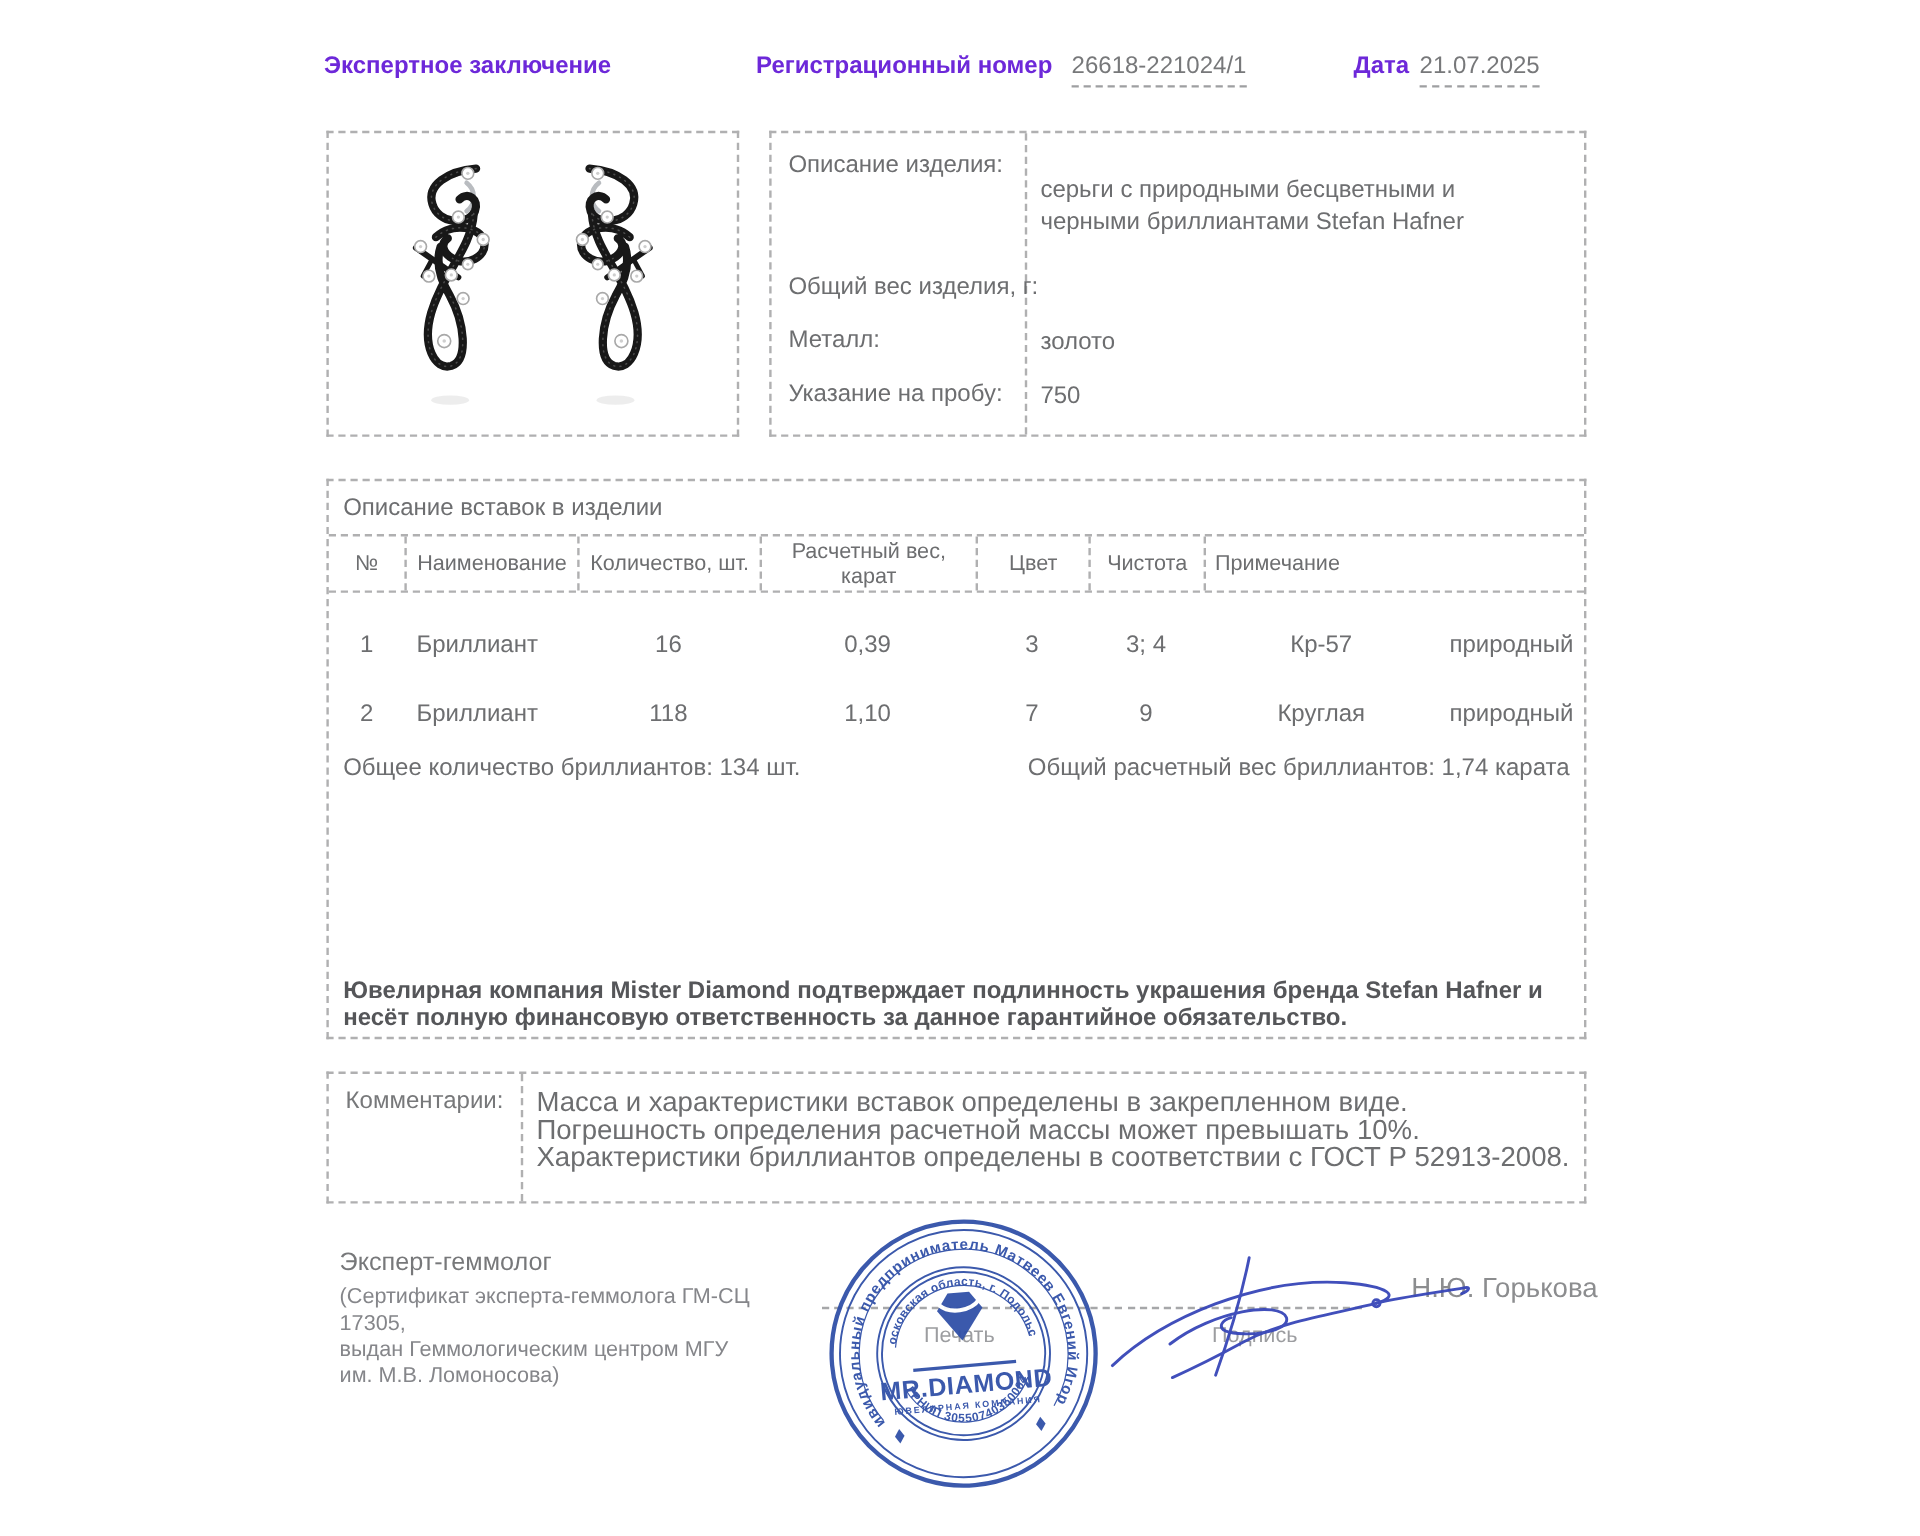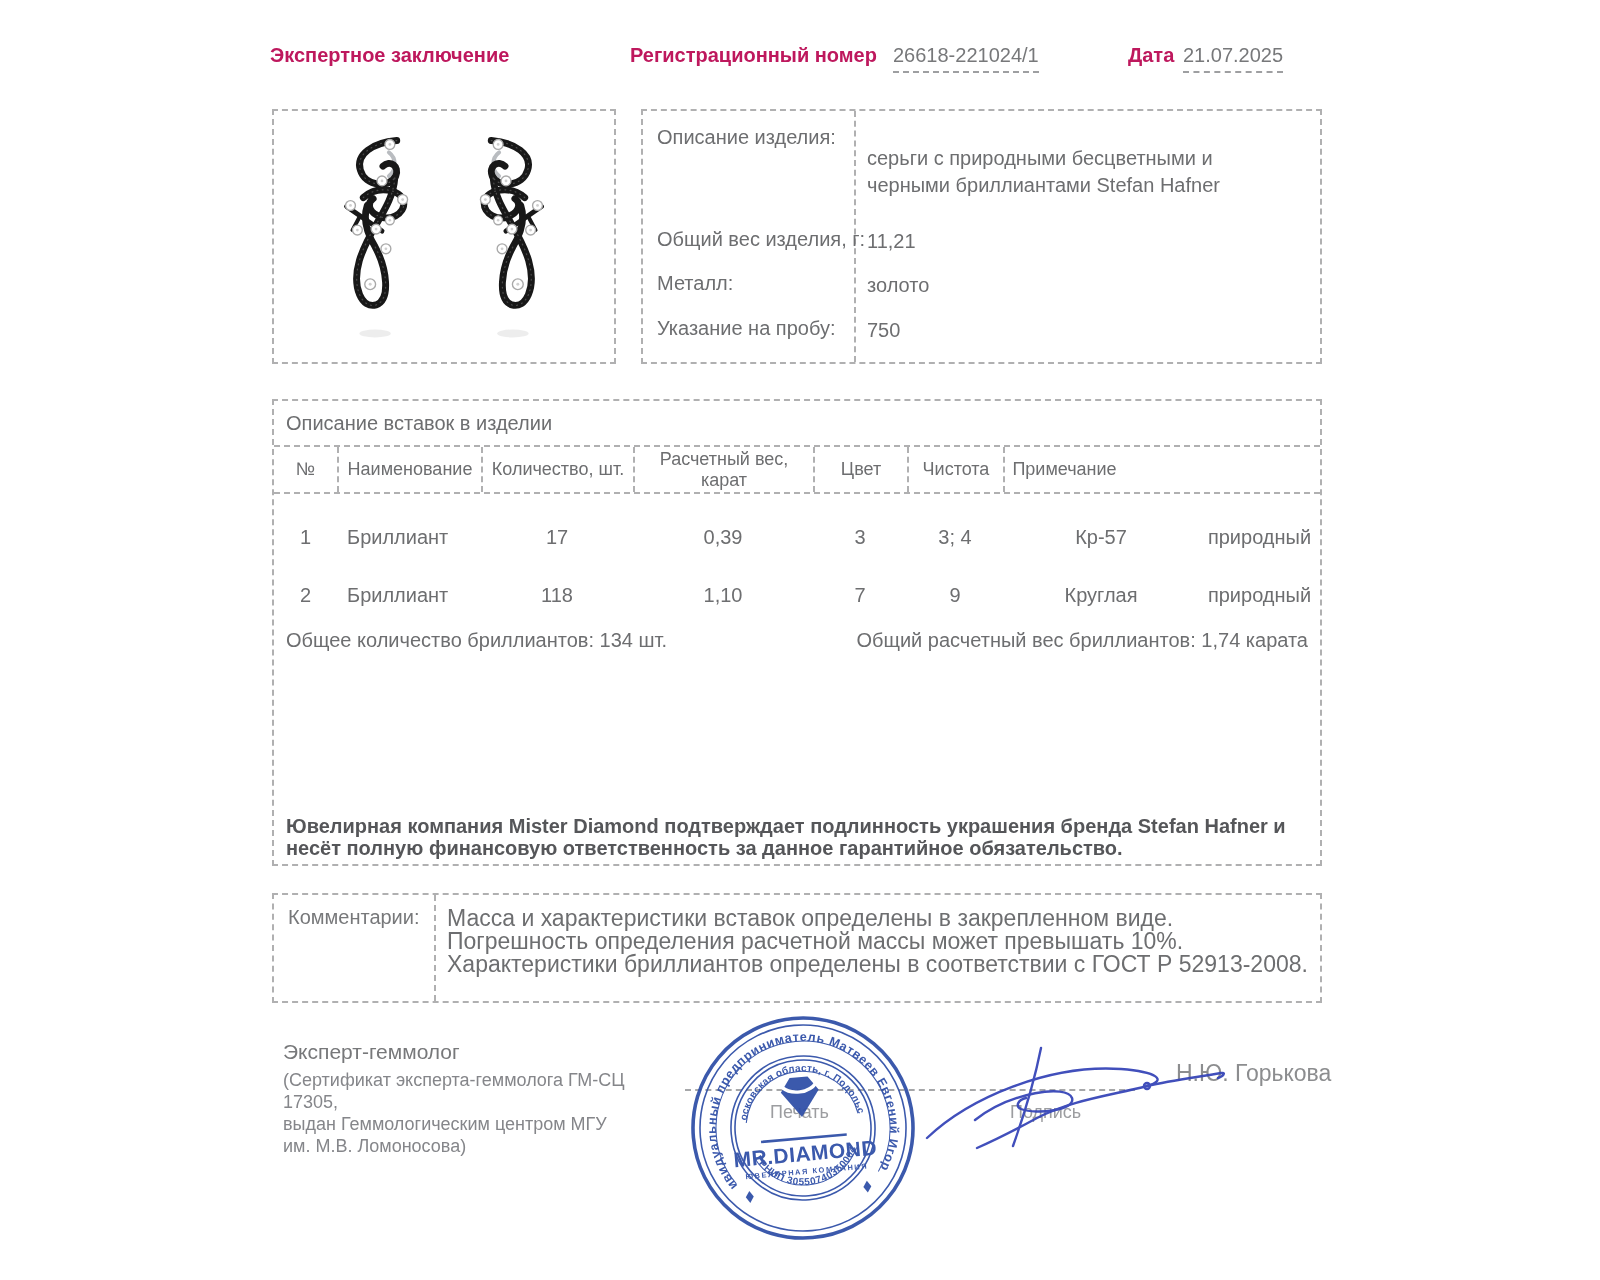--- a/index.html
+++ b/index.html
@@ -2,21 +2,21 @@
 <html><head>
 <meta charset="utf-8">
 <style>
   html,body{margin:0;padding:0;background:#e9e9e9;}
   .page{
     position:relative; width:1600px; height:1280px; background:#ffffff;
     font-family:"Liberation Sans", sans-serif; overflow:hidden;
     color:#6d6e70;
   }
   .abs{position:absolute;}
-  .bold-dark{font-weight:bold;color:#be185d;}
+  .bold-dark{font-weight:bold;color:#6d28d9;}
   .gray{color:#77787a;}
   .dash-underline{border-bottom:2px dashed #9e9fa1;padding-bottom:4px;}
   .dashed-box{border:2px dashed #b0b0b1;box-sizing:border-box;}
 
   
   .hdr{top:44px;font-size:20px;white-space:nowrap;}
 
   
   .img-box{left:272px;top:109px;width:344px;height:255px;}
   .desc-box{left:641px;top:109px;width:681px;height:255px;}
@@ -120,21 +120,20 @@
       <use href="#earL" transform="translate(72,28)"></use>
       <use href="#earL" transform="matrix(-1,0,0,1,272,0) translate(0,28)"></use>
     </svg>
   </div>
 
   <div class="abs dashed-box desc-box">
     <div class="desc-divider"></div>
     <div class="desc-label" style="top:15px;">Описание изделия:</div>
     <div class="desc-value" style="top:15px;margin-top:19px;">серьги с природными бесцветными и черными бриллиантами Stefan Hafner</div>
     <div class="desc-label" style="top:117px;">Общий вес изделия, г:</div>
-    <div class="desc-value" style="top:117px;">11,21</div>
     <div class="desc-label" style="top:161px;">Металл:</div>
     <div class="desc-value" style="top:161px;">золото</div>
     <div class="desc-label" style="top:206px;">Указание на пробу:</div>
     <div class="desc-value" style="top:206px;">750</div>
   </div>
 
   <div class="abs dashed-box tbl-box">
     <div class="tbl-title">Описание вставок в изделии</div>
 
     <div class="tbl-head">
@@ -143,21 +142,21 @@
       <div class="c w3">Количество, шт.</div>
       <div class="c w4">Расчетный вес, карат</div>
       <div class="c w5">Цвет</div>
       <div class="c w6">Чистота</div>
       <div class="c w8">Примечание</div>
     </div>
 
     <div class="tbl-row" style="margin-top:14px;">
       <div class="c w1">1</div>
       <div class="c w2 left">Бриллиант</div>
-      <div class="c w3">17</div>
+      <div class="c w3">16</div>
       <div class="c w4">0,39</div>
       <div class="c w5">3</div>
       <div class="c w6">3; 4</div>
       <div class="c w7">Кр-57</div>
       <div class="c w8">природный</div>
     </div>
 
     <div class="tbl-row">
       <div class="c w1">2</div>
       <div class="c w2 left">Бриллиант</div>

